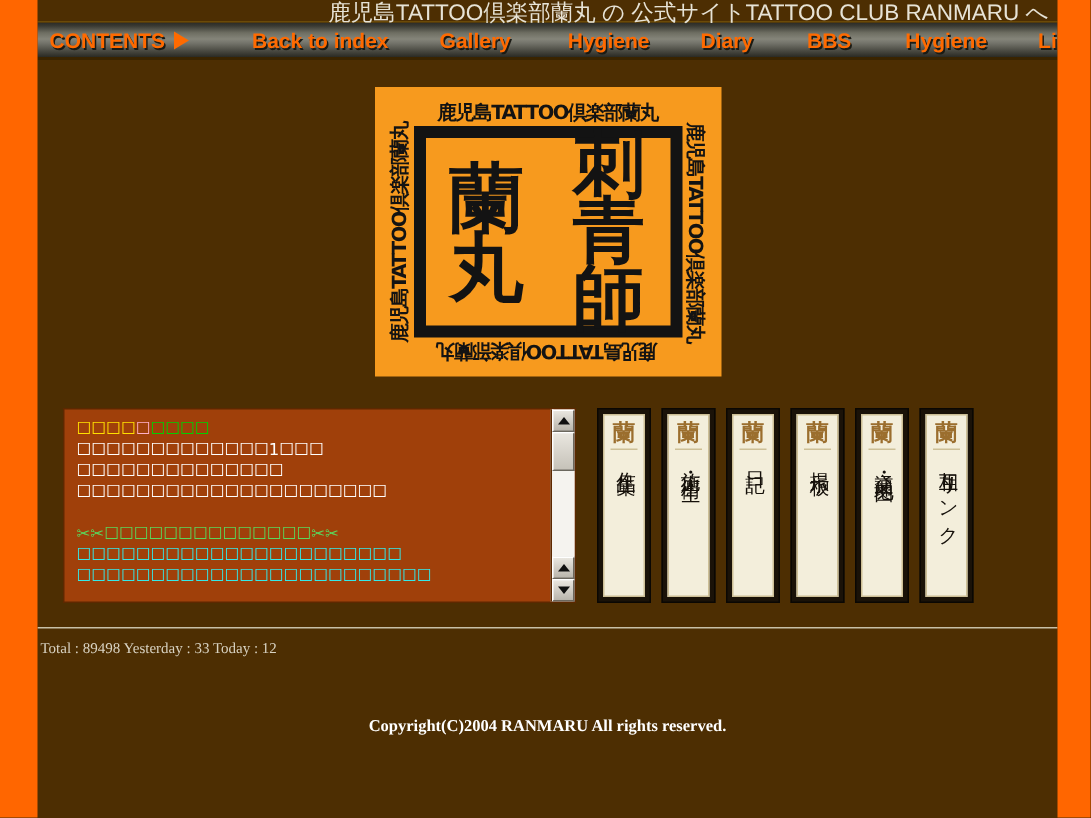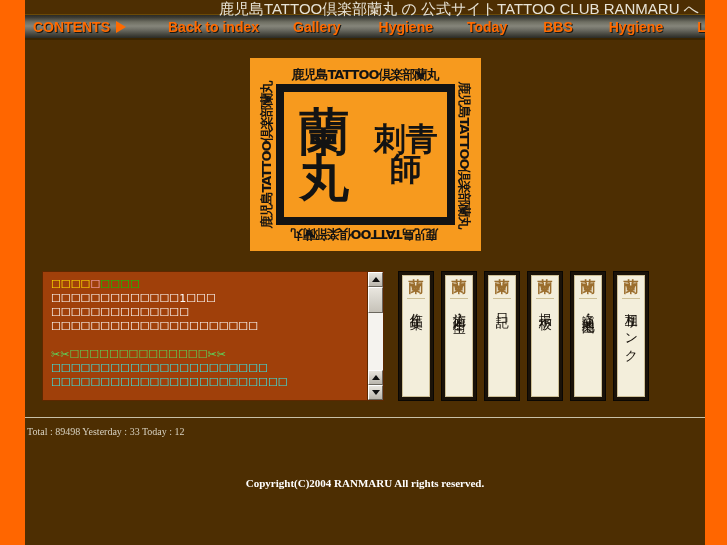--- a/index.html
+++ b/index.html
@@ -111,21 +111,21 @@
     display:flex;
     flex-direction:column;
     align-items:center;
     justify-content:center;
     font-family:"DejaVu Sans", sans-serif;
     font-weight:bold;
     color:#131313;
     line-height:0.92;
   }
   .kcol.big{font-size:50px;}
-  .kcol.mid{font-size:32px;}
+  .kcol.mid{font-size:48px;}
 
   
   .content{
     display:flex;
     align-items:flex-start;
     padding:16px 0 0 17px;
     gap:14px;
   }
 
   
@@ -274,21 +274,21 @@
     <div class="nav-item" style="margin-right:34px;">
       <span>Back to index</span>
     </div>
     <div class="nav-item" style="margin-right:38px;">
       <span>Gallery</span>
     </div>
     <div class="nav-item" style="margin-right:34px;">
       <span>Hygiene</span>
     </div>
     <div class="nav-item" style="margin-right:36px;">
-      <span>Today</span>
+      <span>Diary</span>
     </div>
     <div class="nav-item" style="margin-right:36px;">
       <span>BBS</span>
     </div>
     <div class="nav-item" style="margin-right:34px;">
       <span>Hygiene</span>
     </div>
     <div class="nav-item">
       <span>Link</span>
     </div>

